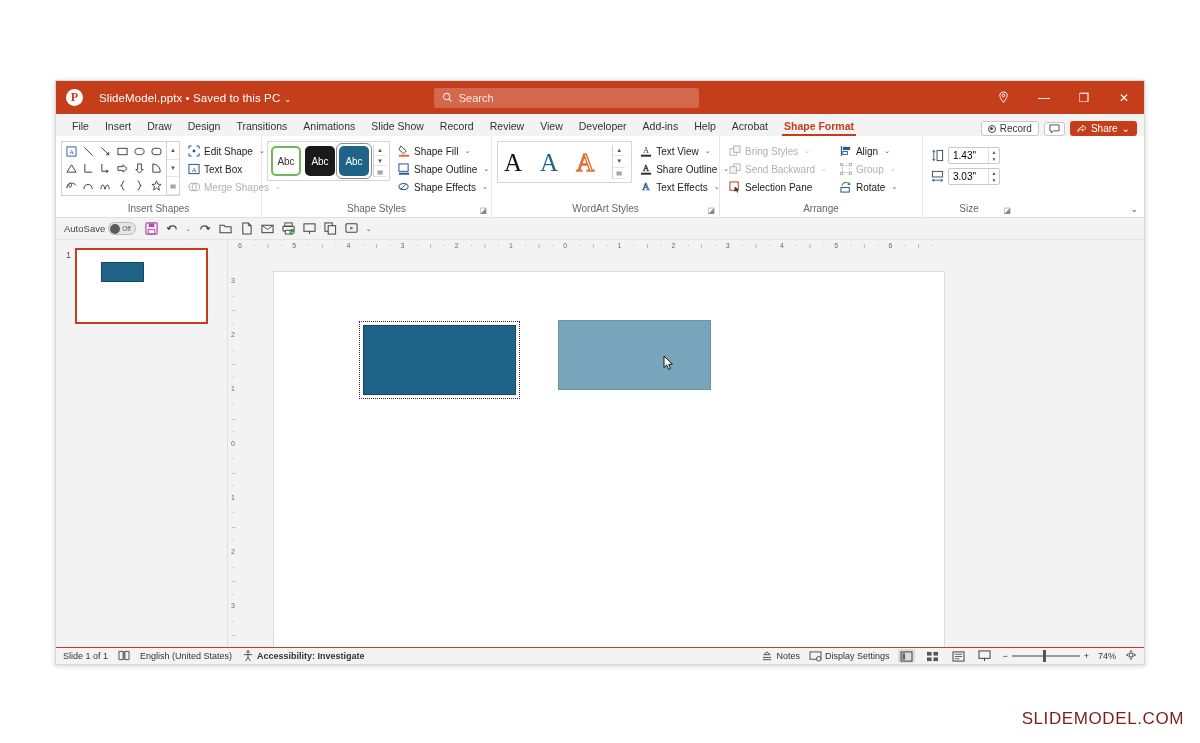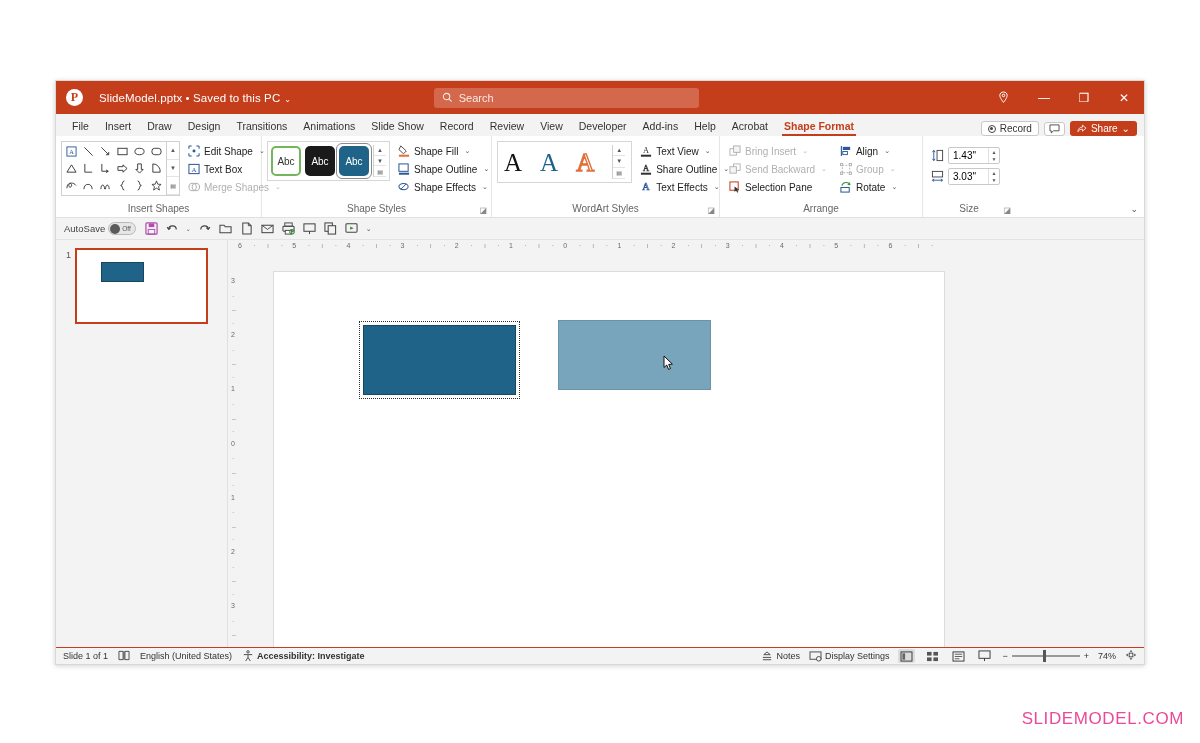--- a/index.html
+++ b/index.html
@@ -191,21 +191,21 @@
   .sb-right { margin-left:auto; display:flex; align-items:center; gap:9px; }
   .sb-item { display:flex; align-items:center; gap:3px; }
   .viewbtn { width:17px; height:14px; display:flex; align-items:center; justify-content:center; }
   .viewbtn.active { background:#dcdcdc; border-radius:2px; }
   .zoomslider { display:flex; align-items:center; gap:4px; }
   .ztrack { width:68px; height:2px; background:#9b9b9b; position:relative; }
   .zthumb { position:absolute; left:31px; top:-5px; width:3px; height:12px; background:#555; }
 
   .watermark {
     position:absolute; right:16px; bottom:14px; font-size:17px;
-    color:#ec4899; letter-spacing:.6px; font-family:"Liberation Sans", sans-serif;
+    color:#7f1d1d; letter-spacing:.6px; font-family:"Liberation Sans", sans-serif;
   }
 </style>
 </head>
 <body>
 
 <div class="app">
 
   <div class="titlebar">
     <div class="pp-logo">P</div>
     <div class="doctitle">
@@ -494,21 +494,21 @@
 
 
     <div class="group" style="width:203px;">
       <div class="group-body">
         <div class="cmdcol" style="margin-left:2px;">
           <div class="cmd disabled">
             <svg width="12" height="12" viewBox="0 0 13 13">
               <rect x="1" y="4" width="7" height="7" fill="none" stroke="#b0b0b0" stroke-width="1"></rect>
               <rect x="5" y="1" width="7" height="7" fill="#f4f4f4" stroke="#b0b0b0" stroke-width="1"></rect>
             </svg>
-            <span>Bring Insert</span>
+            <span>Bring Styles</span>
             <span class="chev">⌄</span>
           </div>
           <div class="cmd disabled">
             <svg width="12" height="12" viewBox="0 0 13 13">
               <rect x="5" y="1" width="7" height="7" fill="none" stroke="#b0b0b0" stroke-width="1"></rect>
               <rect x="1" y="4" width="7" height="7" fill="#f4f4f4" stroke="#b0b0b0" stroke-width="1"></rect>
             </svg>
             <span>Send Backward</span>
             <span class="chev">⌄</span>
           </div>

